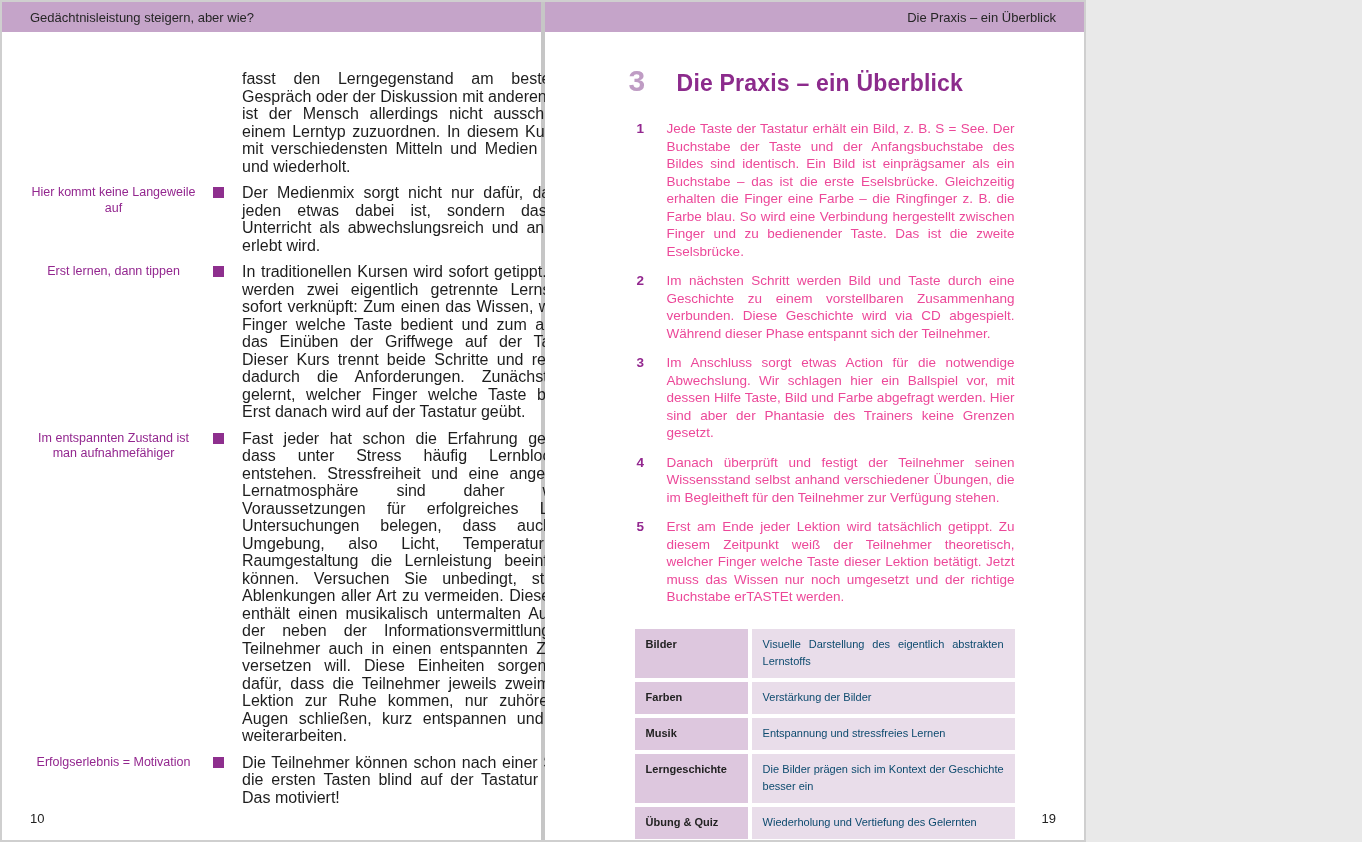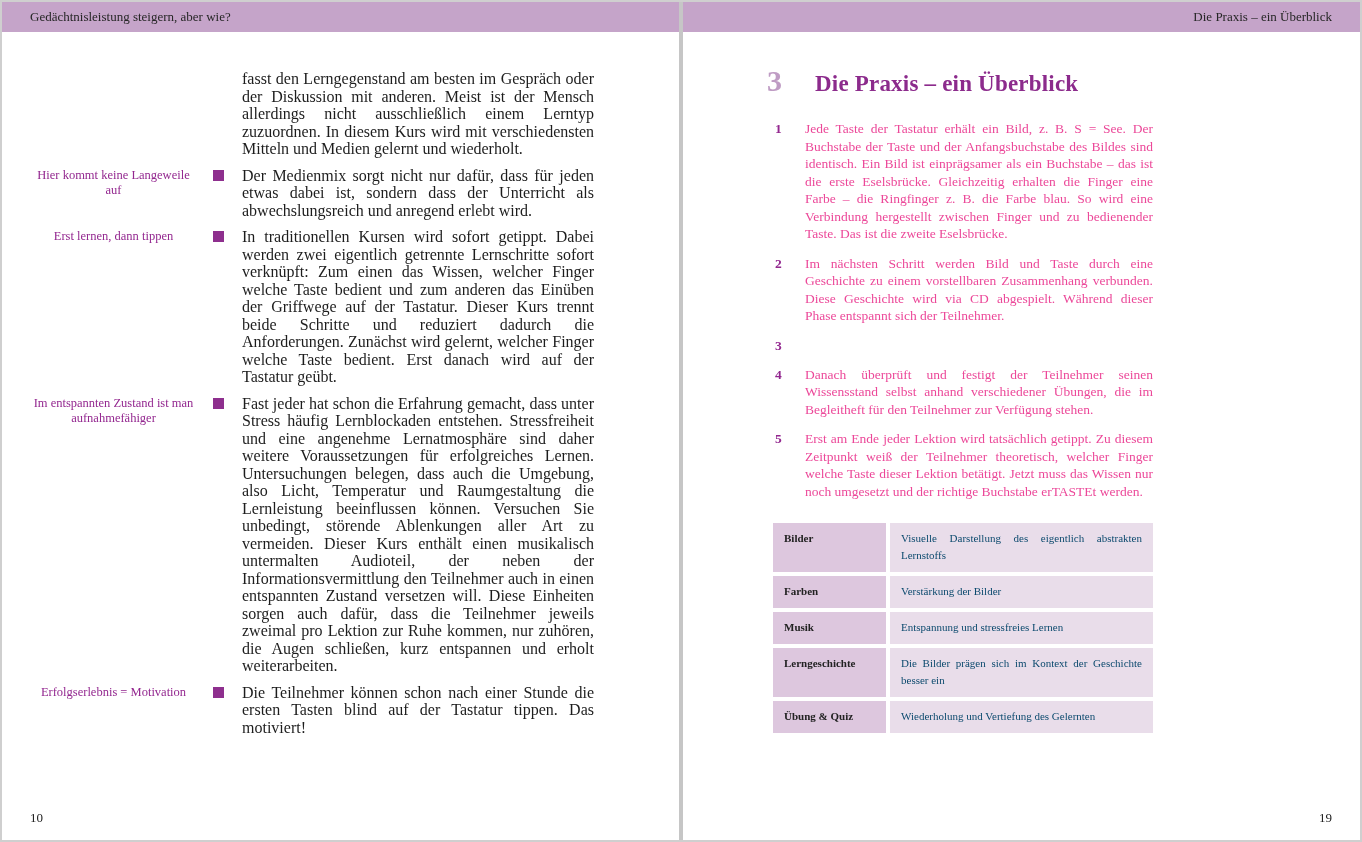--- a/index.html
+++ b/index.html
@@ -1,22 +1,22 @@
 <!DOCTYPE html>
 <html><head>
 <meta charset="utf-8">
 <style>
   html,body{margin:0;padding:0;background:#e9e9e9;}
   .spread{
     position:relative;
-    width:1362px;height:842px;
+    width:1086px;height:842px;
     background:#ffffff;
     border:2px solid #cfcfcf;
     box-sizing:border-box;
-    font-family:Liberation Serif, serif;
+    font-family:Liberation Sans, sans-serif;
     overflow:hidden;
     display:flex;
   }
   .page{position:relative;width:677px;height:100%;background:#fff;}
   .page-divider{width:4px;height:100%;background:#c6c6c6;}
   .header-bar{
     position:absolute;top:0;left:0;right:0;height:30px;
     background:#c5a4c9;
     display:flex;align-items:center;
     font-size:13px;color:#262626;
@@ -150,20 +150,21 @@
         <div class="num-item">
           <div class="num">1</div>
           <p class="itext">Jede Taste der Tastatur erhält ein Bild, z. B. S = See. Der Buchstabe der Taste und der Anfangsbuchstabe des Bildes sind identisch. Ein Bild ist einprägsamer als ein Buchstabe – das ist die erste Eselsbrücke. Gleichzeitig erhalten die Finger eine Farbe – die Ringfinger z. B. die Farbe blau. So wird eine Verbindung hergestellt zwischen Finger und zu bedienender Taste. Das ist die zweite Eselsbrücke.</p>
         </div>
         <div class="num-item">
           <div class="num">2</div>
           <p class="itext">Im nächsten Schritt werden Bild und Taste durch eine Geschichte zu einem vorstellbaren Zusammenhang verbunden. Diese Geschichte wird via CD abgespielt. Während dieser Phase entspannt sich der Teilnehmer.</p>
         </div>
         <div class="num-item">
           <div class="num">3</div>
+          <p class="itext">Im Anschluss sorgt etwas Action für die notwendige Abwechslung. Wir schlagen hier ein Ballspiel vor, mit dessen Hilfe Taste, Bild und Farbe abgefragt werden. Hier sind aber der Phantasie des Trainers keine Grenzen gesetzt.</p>
         </div>
         <div class="num-item">
           <div class="num">4</div>
           <p class="itext">Danach überprüft und festigt der Teilnehmer seinen Wissensstand selbst anhand verschiedener Übungen, die im Begleitheft für den Teilnehmer zur Verfügung stehen.</p>
         </div>
         <div class="num-item">
           <div class="num">5</div>
           <p class="itext">Erst am Ende jeder Lektion wird tatsächlich getippt. Zu diesem Zeitpunkt weiß der Teilnehmer theoretisch, welcher Finger welche Taste dieser Lektion betätigt. Jetzt muss das Wissen nur noch umgesetzt und der richtige Buchstabe erTASTEt werden.</p>
         </div>
       </div>

